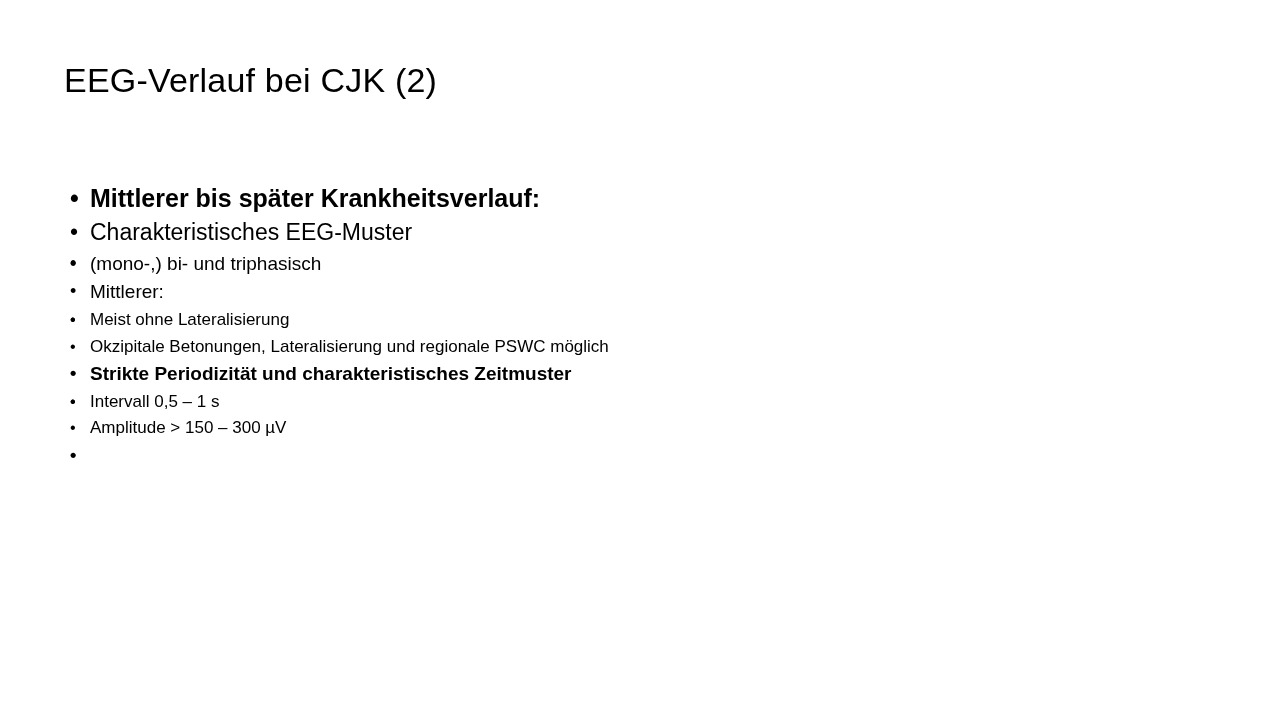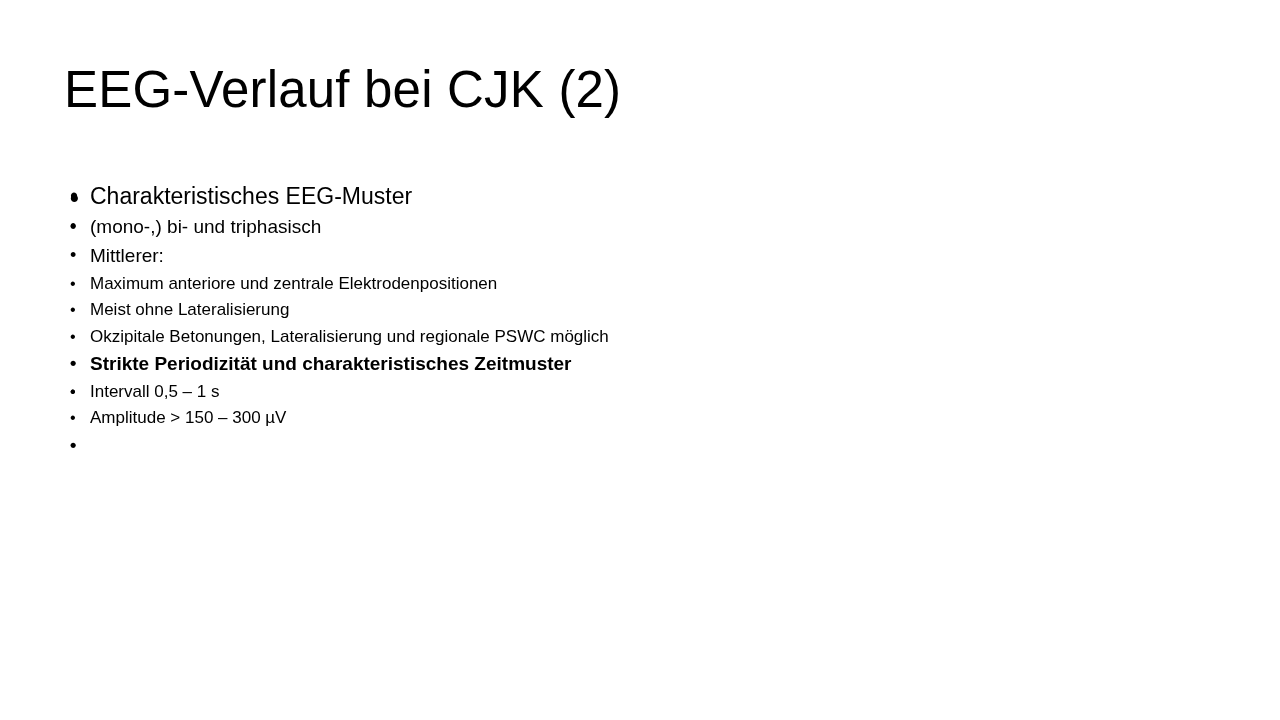--- a/index.html
+++ b/index.html
@@ -17,21 +17,21 @@
   .slide {
     position: relative;
     width: 1280px;
     height: 720px;
     box-sizing: border-box;
   }
   .slide-title {
     position: absolute;
     left: 64px;
     top: 62px;
-    font-size: 51px;
+    font-size: 34px;
     font-weight: 400;
     line-height: 1.1;
     letter-spacing: 0.2px;
     color: #000000;
     white-space: nowrap;
     text-align: center;
   }
   .body-block {
     position: absolute;
     left: 64px;
@@ -87,26 +87,26 @@
 </style>
 </head>
 <body>
 
 <div class="slide">
 
   <div class="slide-title">EEG-Verlauf bei CJK (2)</div>
 
   <div class="body-block">
     <ul class="bullets">
-        <li class="bullet lvl1 bold"><span class="marker">•</span></li>
+        <li class="bullet lvl1 bold"><span class="marker">•</span><span>Mittlerer bis später Krankheitsverlauf:</span></li>
         <li class="bullet lvl2"><span class="marker">•</span><span>Charakteristisches EEG-Muster</span></li>
         <li class="bullet lvl3 bold"><span class="marker">•</span></li>
         <li class="bullet lvl3"><span class="marker">•</span><span>(mono-,) bi- und triphasisch</span></li>
         <li class="bullet lvl3"><span class="marker">•</span><span>Mittlerer:</span></li>
-        <li class="bullet lvl4"><span class="marker">•</span><span>Maximum anteriore und zentrale Elektrodenpositionen</span></li>
+        <li class="bullet lvl4"><span class="marker">•</span></li>
         <li class="bullet lvl4"><span class="marker">•</span><span>Meist ohne Lateralisierung</span></li>
         <li class="bullet lvl4"><span class="marker">•</span><span>Okzipitale Betonungen, Lateralisierung und regionale  PSWC möglich</span></li>
         <li class="bullet lvl3 bold"><span class="marker">•</span><span>Strikte Periodizität und charakteristisches Zeitmuster</span></li>
         <li class="bullet lvl4"><span class="marker">•</span></li>
         <li class="bullet lvl4"><span class="marker">•</span><span>Intervall 0,5 – 1 s</span></li>
         <li class="bullet lvl4"><span class="marker">•</span><span>Amplitude &gt; 150 – 300 µV</span></li>
         <li class="bullet lvl3 bold"><span class="marker">•</span></li>
       </ul>
   </div>
 

